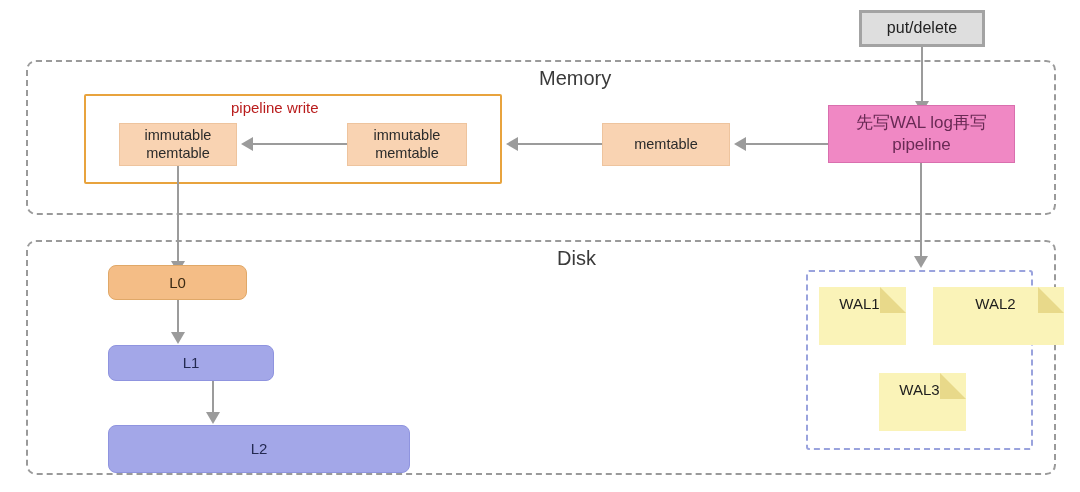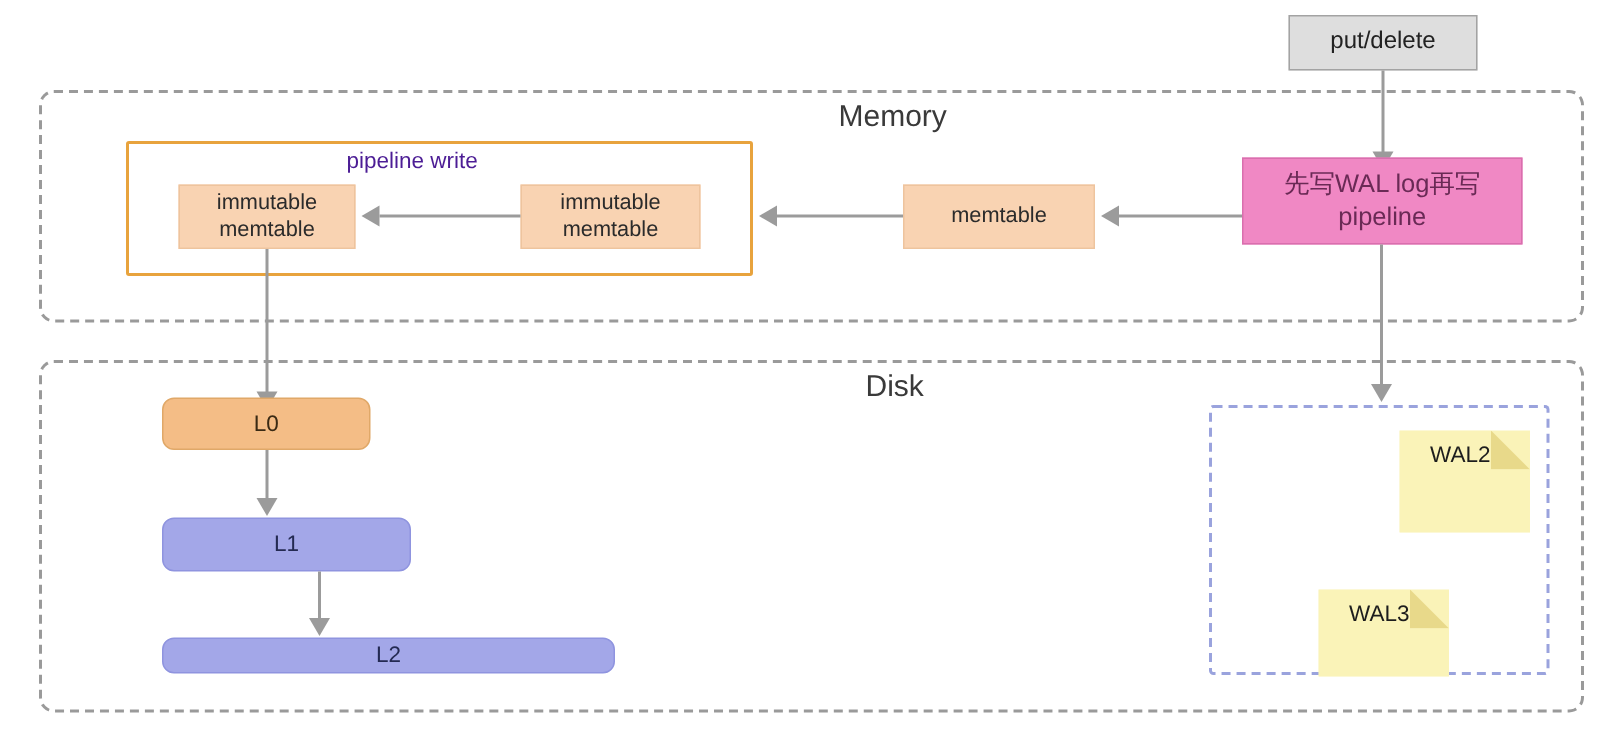--- a/index.html
+++ b/index.html
@@ -28,32 +28,31 @@
     background: transparent;
   }
   .region-label {
     font-size: 20px;
     color: #3a3a3a;
     font-weight: 400;
     white-space: nowrap;
     background: #ffffff;
     padding: 0 6px;
     line-height: 1;
-    margin-left: 20px;
   }
 
   
   .pipeline-group {
     border: 2px solid #e8a33d;
     border-radius: 2px;
     background: transparent;
   }
   .pipeline-label {
     font-size: 15px;
-    color: #4c1d95;
+    color: #b91c1c;
     white-space: nowrap;
   }
 
   
   .node {
     display: flex;
     align-items: center;
     justify-content: center;
     text-align: center;
     line-height: 1.18;
@@ -86,21 +85,21 @@
   .node-pink {
     background: #f088c4;
     border: 1px solid #d96fae;
     color: #6a2a55;
     font-size: 17px;
     line-height: 1.3;
   }
 
   .node-grey {
     background: #dedede;
-    border: 1px solid #a3a3a3;
+    border: 3px solid #a3a3a3;
     color: #222222;
     font-size: 16px;
   }
 
   
   .wal-region {
     border: 2px dashed #9aa3dd;
     border-radius: 3px;
   }
 
@@ -228,32 +227,37 @@
   <div class="abs conn-line conn-v" style="left:177px; top:300px; height:38px;"></div>
   <div class="abs arrow-head arrow-down" style="left:171px; top:332px;"></div>
 
   <div class="abs node node-blue" style="left:108px; top:345px; width:166px; height:36px;">
     <span>L1</span>
   </div>
 
   <div class="abs conn-line conn-v" style="left:212px; top:381px; height:37px;"></div>
   <div class="abs arrow-head arrow-down" style="left:206px; top:412px;"></div>
 
-  <div class="abs node node-blue" style="left:108px; top:425px; width:302px; height:24px;align-items:center;">
+  <div class="abs node node-blue" style="left:108px; top:425px; width:302px; height:48px;align-items:center;">
     <span>L2</span>
   </div>
 
   <div class="abs wal-region" style="left:806px; top:270px; width:227px; height:180px;"></div>
 
-
-  <div class="wal-note" style="left:933px; top:287px; width:87px; height:68px;">
+  <div class="wal-note" style="left:819px; top:287px; width:87px; height:58px;">
+    <span class="note-body"></span>
+    <span class="note-fold"></span>
+    <span class="note-text">WAL1</span>
+  </div>
+
+  <div class="wal-note" style="left:933px; top:287px; width:87px; height:58px;padding-left:44px;">
     <span class="note-body"></span>
     <span class="note-fold"></span>
     <span class="note-text">WAL2</span>
   </div>
 
-  <div class="wal-note" style="left:879px; top:373px; width:87px; height:58px;margin-top:20px;">
+  <div class="wal-note" style="left:879px; top:373px; width:87px; height:58px;">
     <span class="note-body"></span>
     <span class="note-fold"></span>
     <span class="note-text">WAL3</span>
   </div>
 
 </div>
 
 </body></html>

